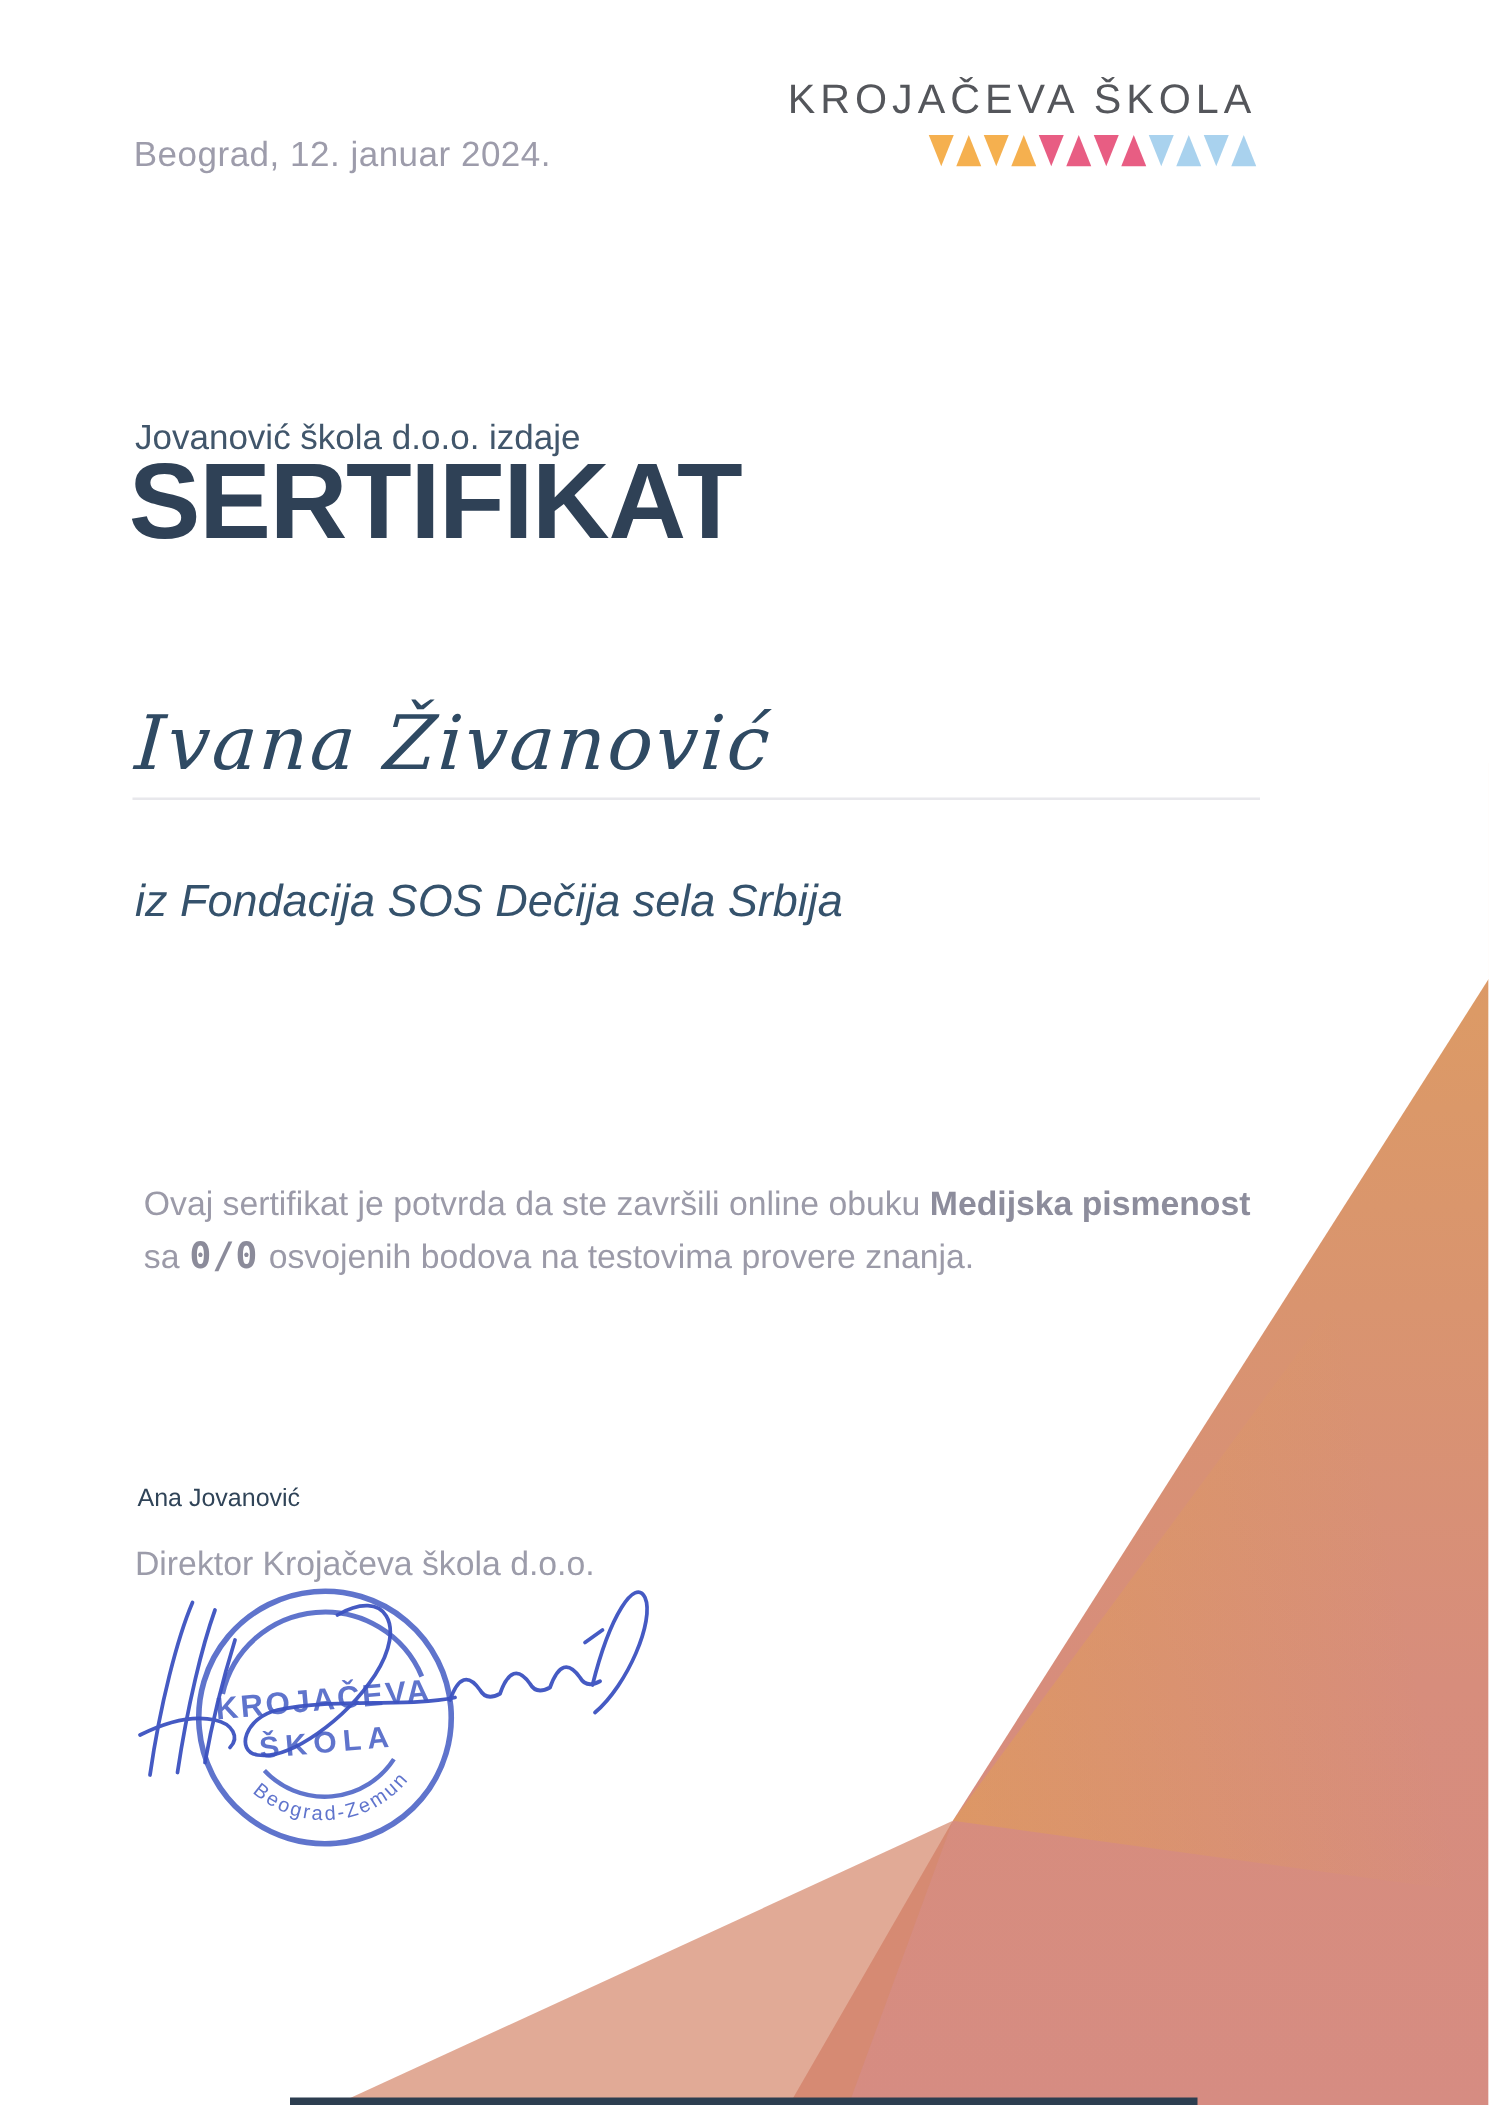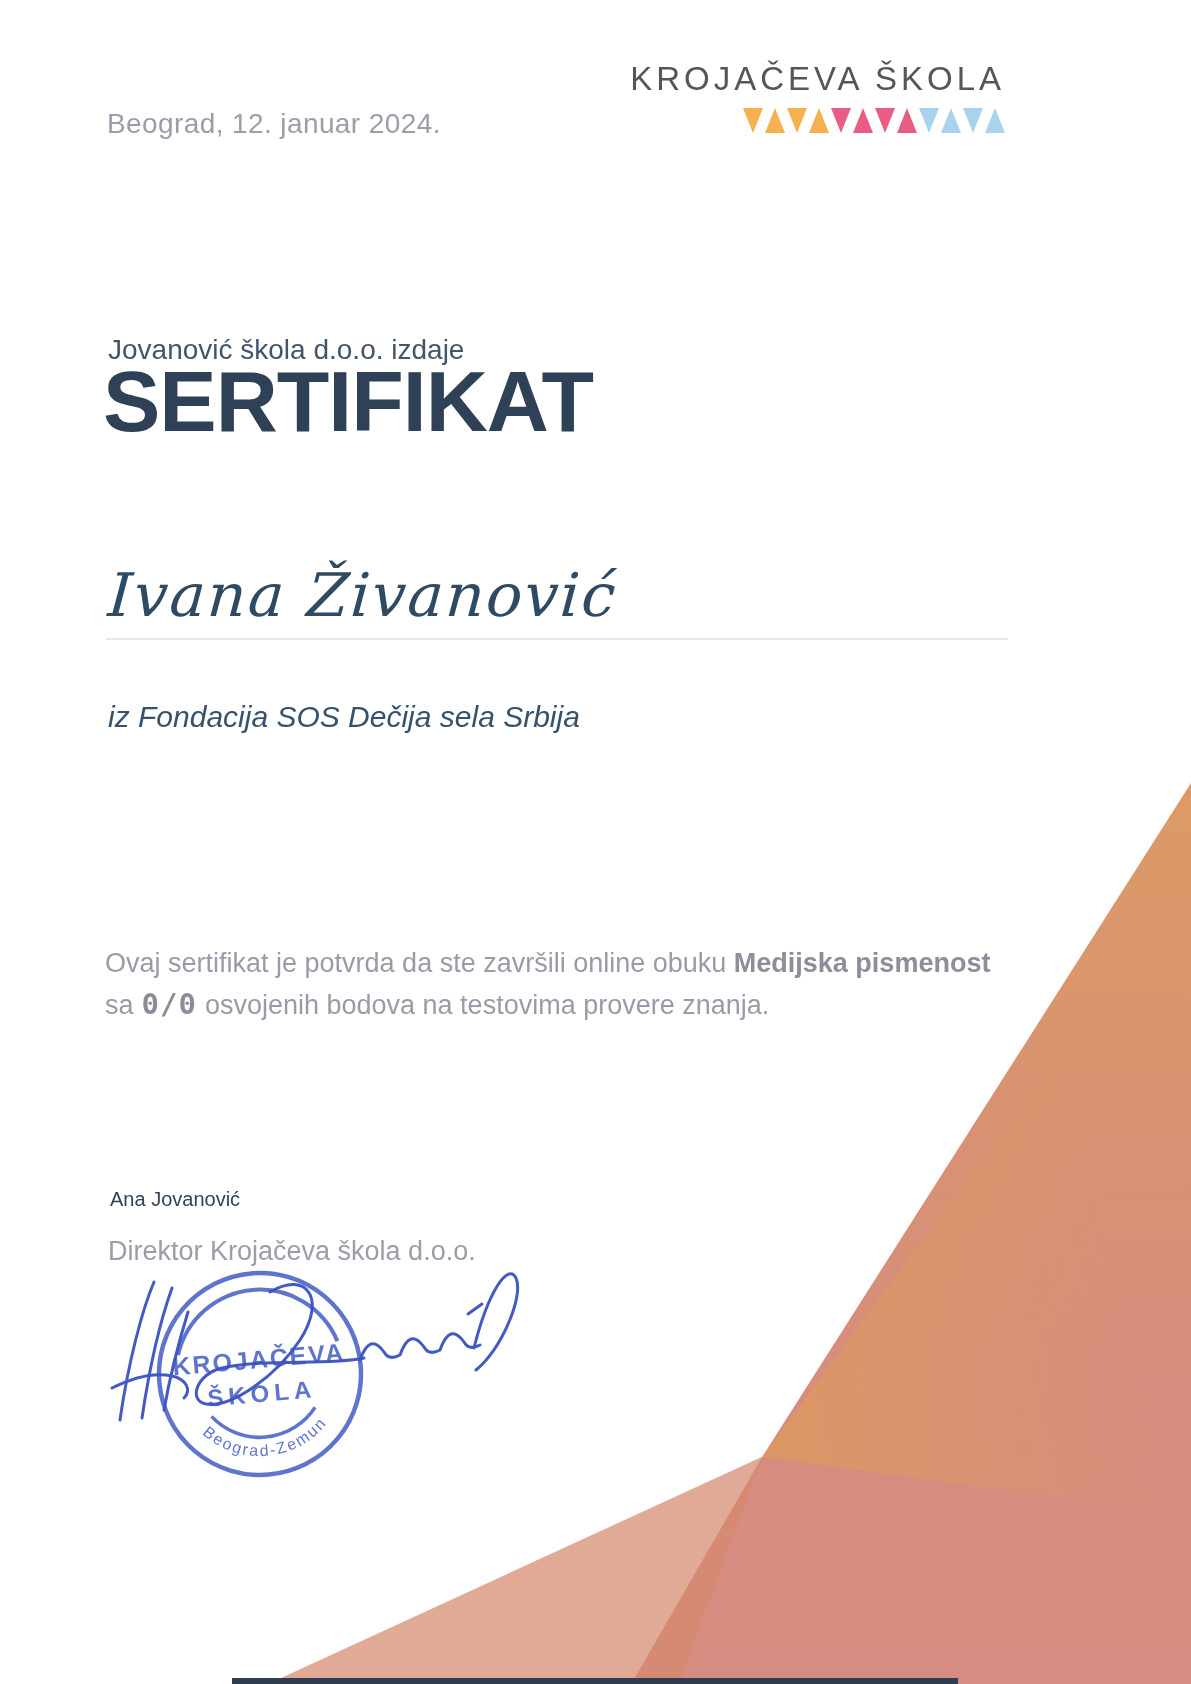--- a/index.html
+++ b/index.html
@@ -60,29 +60,29 @@
     position:absolute;left:106px;top:560px;width:902px;
     border-bottom:2px solid #e8e8ec;padding-bottom:8px;z-index:2;
   }
   .name{
     font-family:"DejaVu Serif",serif;font-style:italic;
     font-size:60px;color:#2f4a63;letter-spacing:2px;
     transform:skewX(-4deg);transform-origin:left bottom;display:inline-block;
   }
   .org{
     position:absolute;left:108px;top:700px;
-    font-style:italic;font-size:30px;font-weight:500;color:#35526c;z-index:2;
+    font-style:italic;font-size:36px;font-weight:500;color:#35526c;z-index:2;
   }
   
   .congrats{
     position:absolute;left:106px;top:868px;
     font-size:41px;font-weight:500;color:#3d5166;letter-spacing:.5px;z-index:2;
   }
   .body-text{
-    position:absolute;left:105px;top:943px;width:915px;
+    position:absolute;left:115px;top:943px;width:915px;
     font-size:27px;line-height:41px;color:#9b9aa8;z-index:2;
   }
   .body-text b{color:#8d8d9c;font-weight:700;}
   .body-text .score{
     font-family:"DejaVu Sans Mono",monospace;font-size:29px;
     color:#8b8b9a;font-weight:700;margin:0 8px;letter-spacing:1px;
   }
   
   .signer-name{
     position:absolute;left:110px;top:1188px;

